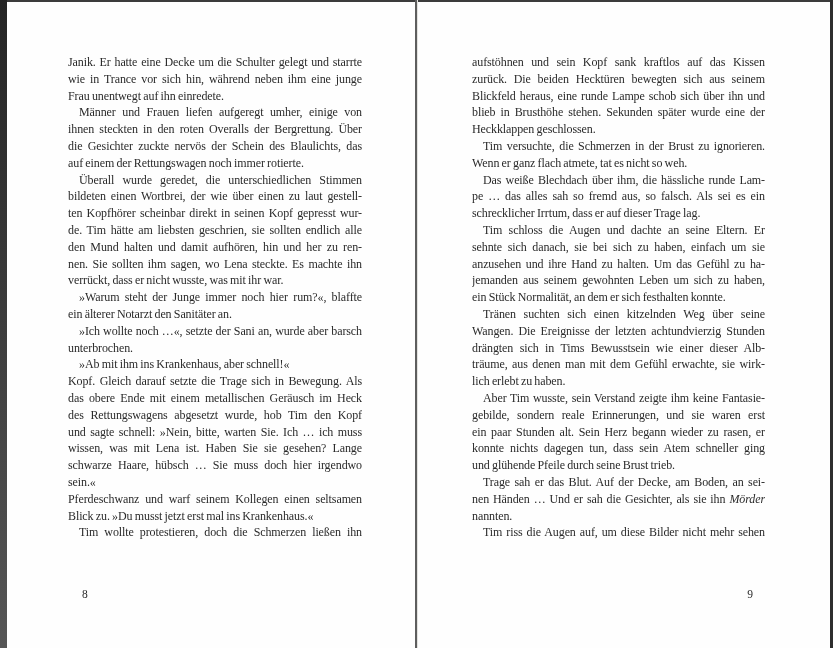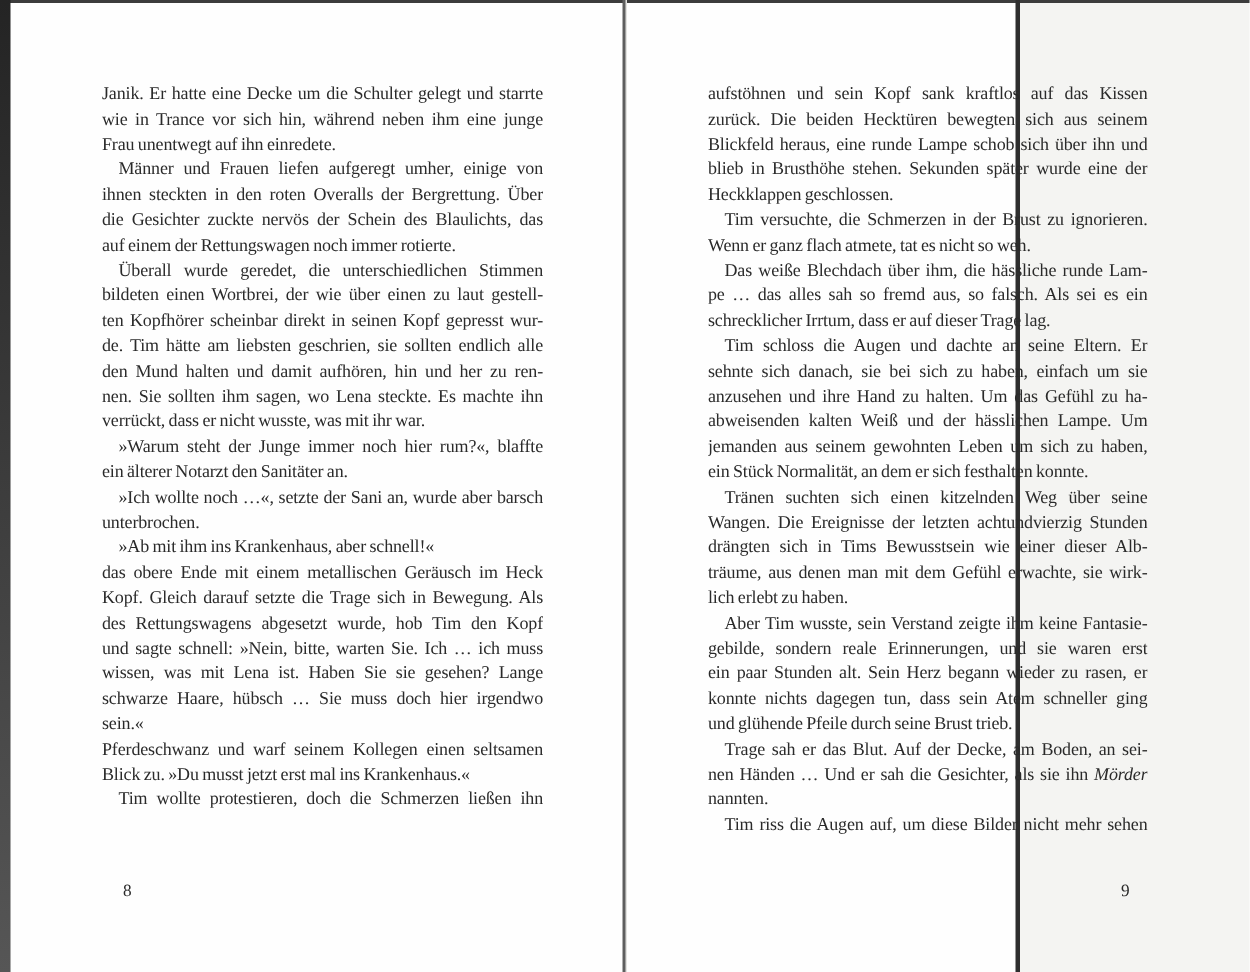--- a/index.html
+++ b/index.html
@@ -4,21 +4,21 @@
 <style>
   html, body { margin: 0; padding: 0; }
   body {
     width: 833px; height: 648px;
     font-family: "Liberation Serif", serif;
     background: #f4f4f2;
     overflow: hidden;
   }
   .spread {
     position: relative;
-    width: 680px; height: 648px;
+    width: 833px; height: 648px;
     background: var(--page-bg, #fefefe);
   }
   .edge-top {
     position: absolute; top: 0; left: 0;
     width: 833px; height: 2px;
     background: var(--edge-color, #3c3c3c);
   }
   .edge-left {
     position: absolute; top: 0; left: 0;
     width: 7px; height: 648px;
@@ -85,22 +85,22 @@
       <div class="line">ten Kopfhörer scheinbar direkt in seinen Kopf gepresst wur-</div>
       <div class="line">de. Tim hätte am liebsten geschrien, sie sollten endlich alle</div>
       <div class="line">den Mund halten und damit aufhören, hin und her zu ren-</div>
       <div class="line">nen. Sie sollten ihm sagen, wo Lena steckte. Es machte ihn</div>
       <div class="line end">verrückt, dass er nicht wusste, was mit ihr war.</div>
       <div class="line indent">»Warum steht der Junge immer noch hier rum?«, blaffte</div>
       <div class="line end">ein älterer Notarzt den Sanitäter an.</div>
       <div class="line indent">»Ich wollte noch …«, setzte der Sani an, wurde aber barsch</div>
       <div class="line end">unterbrochen.</div>
       <div class="line indent end">»Ab mit ihm ins Krankenhaus, aber schnell!«</div>
+      <div class="line">Kopf. Gleich darauf setzte die Trage sich in Bewegung. Als</div>
       <div class="line">das obere Ende mit einem metallischen Geräusch im Heck</div>
-      <div class="line">Kopf. Gleich darauf setzte die Trage sich in Bewegung. Als</div>
       <div class="line">des Rettungswagens abgesetzt wurde, hob Tim den Kopf</div>
       <div class="line">und sagte schnell: »Nein, bitte, warten Sie. Ich … ich muss</div>
       <div class="line">wissen, was mit Lena ist. Haben Sie sie gesehen? Lange</div>
       <div class="line">schwarze Haare, hübsch … Sie muss doch hier irgendwo</div>
       <div class="line end">sein.«</div>
       <div class="line">Pferdeschwanz und warf seinem Kollegen einen seltsamen</div>
       <div class="line end">Blick zu. »Du musst jetzt erst mal ins Krankenhaus.«</div>
       <div class="line indent">Tim wollte protestieren, doch die Schmerzen ließen ihn</div>
     </div>
   <div class="page-number left">8</div>
@@ -112,21 +112,20 @@
       <div class="line">blieb in Brusthöhe stehen. Sekunden später wurde eine der</div>
       <div class="line end">Heckklappen geschlossen.</div>
       <div class="line indent">Tim versuchte, die Schmerzen in der Brust zu ignorieren.</div>
       <div class="line end">Wenn er ganz flach atmete, tat es nicht so weh.</div>
       <div class="line indent">Das weiße Blechdach über ihm, die hässliche runde Lam-</div>
       <div class="line">pe … das alles sah so fremd aus, so falsch. Als sei es ein</div>
       <div class="line end">schrecklicher Irrtum, dass er auf dieser Trage lag.</div>
       <div class="line indent">Tim schloss die Augen und dachte an seine Eltern. Er</div>
       <div class="line">sehnte sich danach, sie bei sich zu haben, einfach um sie</div>
       <div class="line">anzusehen und ihre Hand zu halten. Um das Gefühl zu ha-</div>
-      <div class="line">abweisenden kalten Weiß und der hässlichen Lampe. Um</div>
       <div class="line">jemanden aus seinem gewohnten Leben um sich zu haben,</div>
       <div class="line end">ein Stück Normalität, an dem er sich festhalten konnte.</div>
       <div class="line indent">Tränen suchten sich einen kitzelnden Weg über seine</div>
       <div class="line">Wangen. Die Ereignisse der letzten achtundvierzig Stunden</div>
       <div class="line">drängten sich in Tims Bewusstsein wie einer dieser Alb-</div>
       <div class="line">träume, aus denen man mit dem Gefühl erwachte, sie wirk-</div>
       <div class="line end">lich erlebt zu haben.</div>
       <div class="line indent">Aber Tim wusste, sein Verstand zeigte ihm keine Fantasie-</div>
       <div class="line">gebilde, sondern reale Erinnerungen, und sie waren erst</div>
       <div class="line">ein paar Stunden alt. Sein Herz begann wieder zu rasen, er</div>

